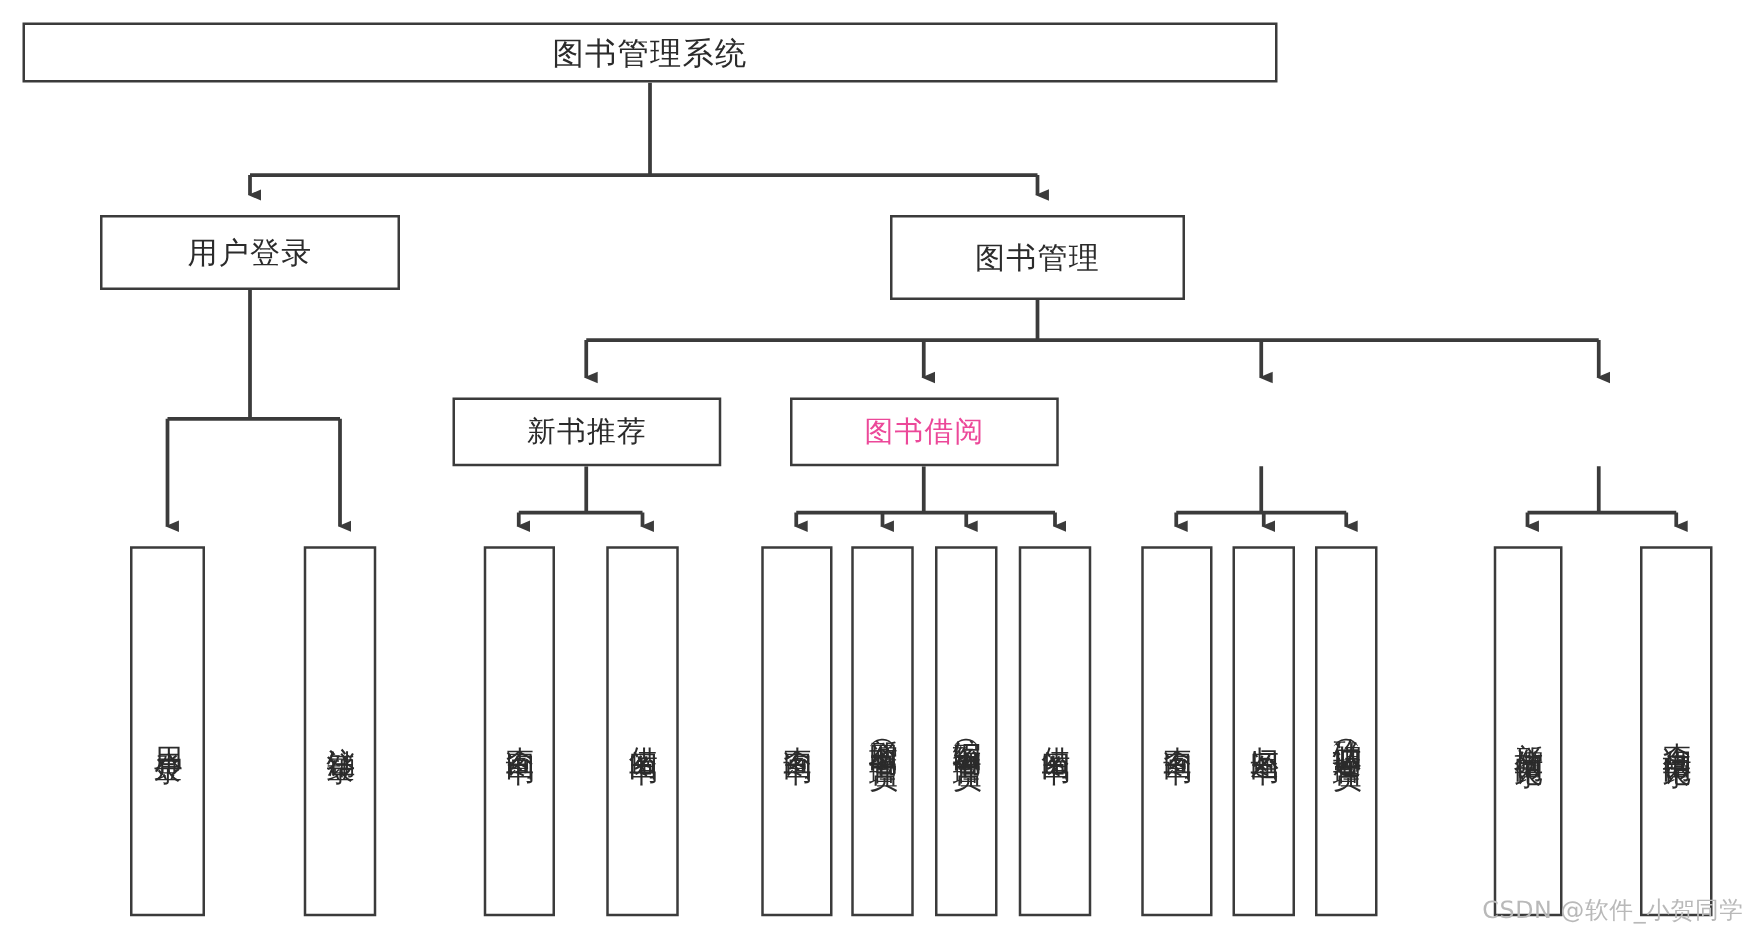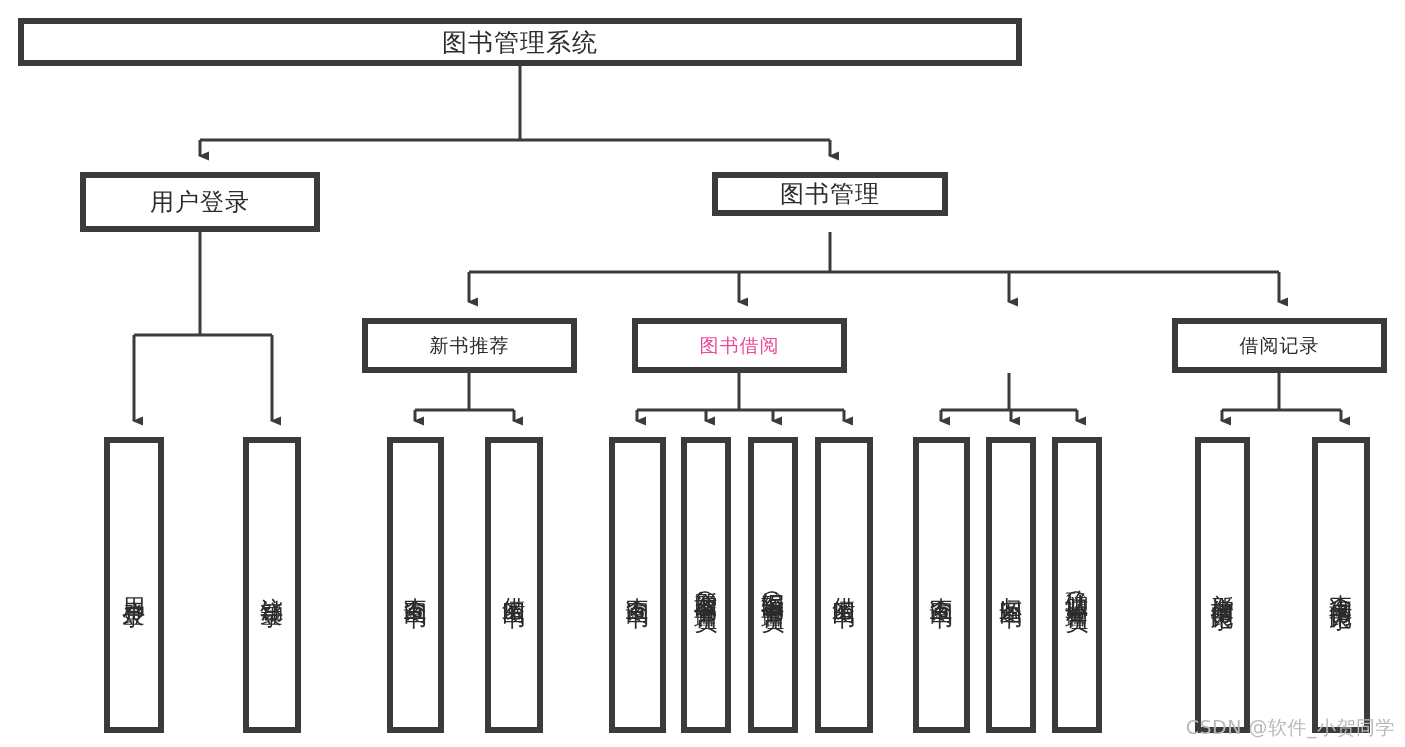--- a/index.html
+++ b/index.html
@@ -21,36 +21,36 @@
     position: absolute;
     left: 0;
     top: 0;
     width: 1405px;
     height: 747px;
   }
   .node {
     position: absolute;
     box-sizing: border-box;
     background: #ffffff;
-    border: 6px solid #a3a3a3;
+    border: 2px solid #a3a3a3;
     display: flex;
     align-items: center;
     justify-content: center;
     color: #2b2b2b;
   }
   .node.root {
     font-size: 25px;
     letter-spacing: 1px;
   }
   .node.lvl1 {
     font-size: 24px;
     letter-spacing: 1px;
   }
   .node.lvl2 {
-    font-size: 19px;
+    font-size: 23px;
     letter-spacing: 1px;
   }
   .node.leaf {
     font-size: 23px;
     align-items: center;
     justify-content: center;
     padding: 6px 0;
   }
   .vtext {
     writing-mode: vertical-rl;
@@ -127,32 +127,29 @@
     </g>
   </svg>
 
   <div class="node root" style="left: 18px; top: 18px; width: 1004px; height: 48px; border-color: rgb(59, 59, 59); background: rgb(255, 255, 255); color: rgb(43, 43, 43);">
     <span>图书管理系统</span>
   </div>
 
   <div class="node lvl1" style="left: 80px; top: 172px; width: 240px; height: 60px; border-color: rgb(59, 59, 59); background: rgb(255, 255, 255); color: rgb(43, 43, 43);">
     <span>用户登录</span>
   </div>
-  <div class="node lvl1" style="left: 712px; top: 172px; width: 236px; height: 44px; border-color: rgb(59, 59, 59); background: rgb(255, 255, 255); color: rgb(43, 43, 43);">
+  <div class="node lvl1" style="left: 712px; top: 172px; width: 236px; height: 68px; border-color: rgb(59, 59, 59); background: rgb(255, 255, 255); color: rgb(43, 43, 43);">
     <span>图书管理</span>
   </div>
 
   <div class="node lvl2" style="left: 362px; top: 318px; width: 215px; height: 55px; border-color: rgb(59, 59, 59); background: rgb(255, 255, 255); color: rgb(43, 43, 43);">
     <span>新书推荐</span>
   </div>
   <div class="node lvl2" style="left: 632px; top: 318px; width: 215px; height: 55px; border-color: rgb(59, 59, 59); background: rgb(255, 255, 255); color: #ec4899;">
     <span>图书借阅</span>
-  </div>
-  <div class="node lvl2" style="left: 1172px; top: 318px; width: 215px; height: 55px; border-color: rgb(59, 59, 59); background: rgb(255, 255, 255); color: rgb(43, 43, 43);">
-    <span>借阅记录</span>
   </div>
 
   <div class="node leaf" style="left: 104px; top: 437px; width: 60px; height: 296px; border-color: rgb(59, 59, 59); background: rgb(255, 255, 255); color: rgb(43, 43, 43);">
     <span class="vtext">用户登录</span>
   </div>
   <div class="node leaf" style="left: 243px; top: 437px; width: 58px; height: 296px; border-color: rgb(59, 59, 59); background: rgb(255, 255, 255); color: rgb(43, 43, 43);">
     <span class="vtext">注销登录</span>
   </div>
   <div class="node leaf" style="left: 387px; top: 437px; width: 57px; height: 296px; border-color: rgb(59, 59, 59); background: rgb(255, 255, 255); color: rgb(43, 43, 43);">
     <span class="vtext">查询图书</span>

